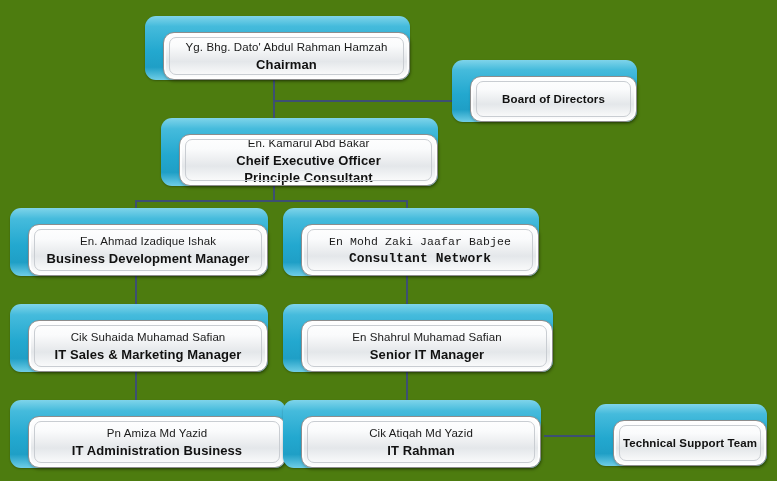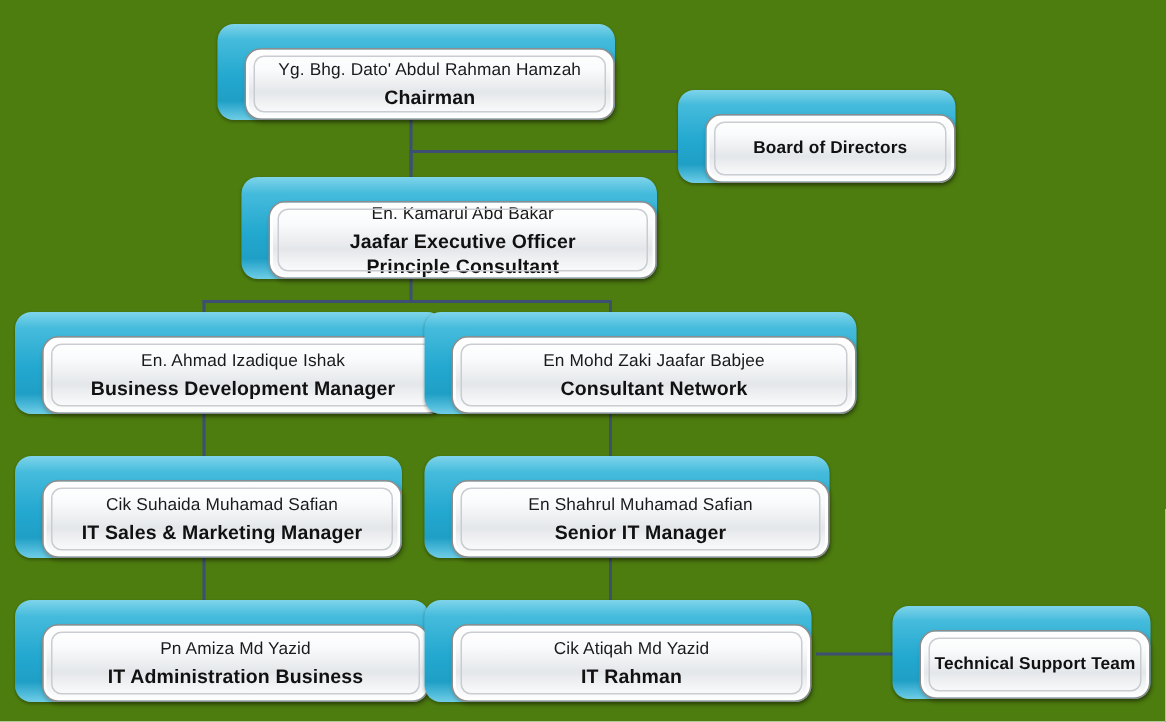--- a/index.html
+++ b/index.html
@@ -142,34 +142,34 @@
     <div class="plate"></div>
     <div class="face">
       <div class="line-title solo">Board of Directors</div>
     </div>
   </div>
 
   <div class="node" style="left:145px; top:118px; width:277px; height:68px;margin-left:16px;">
     <div class="plate"></div>
     <div class="face">
       <div class="line-name">En. Kamarul Abd  Bakar</div>
-      <div class="line-title">Jaafar Executive Officer</div>
+      <div class="line-title">Cheif Executive Officer</div>
       <div class="line-title">Principle Consultant</div>
     </div>
   </div>
 
-  <div class="node" style="left:10px; top:208px; width:258px; height:68px;padding-left:28px;">
+  <div class="node" style="left:10px; top:208px; width:258px; height:68px;">
     <div class="plate"></div>
     <div class="face">
       <div class="line-name">En. Ahmad  Izadique  Ishak</div>
       <div class="line-title">Business Development Manager</div>
     </div>
   </div>
 
-  <div class="node" style="left:283px; top:208px; width:288px; height:68px;">
+  <div class="node" style="left:283px; top:208px; width:256px; height:68px;font-family:Liberation Mono, monospace;">
     <div class="plate"></div>
     <div class="face">
       <div class="line-name">En Mohd  Zaki Jaafar Babjee</div>
       <div class="line-title">Consultant Network</div>
     </div>
   </div>
 
   <div class="node" style="left:10px; top:304px; width:258px; height:68px;">
     <div class="plate"></div>
     <div class="face">

